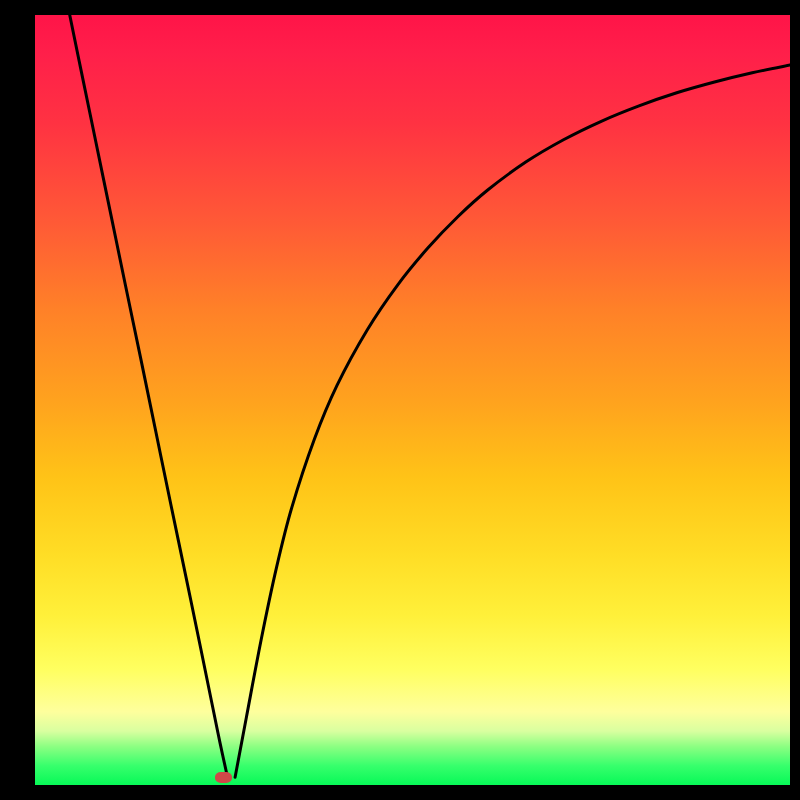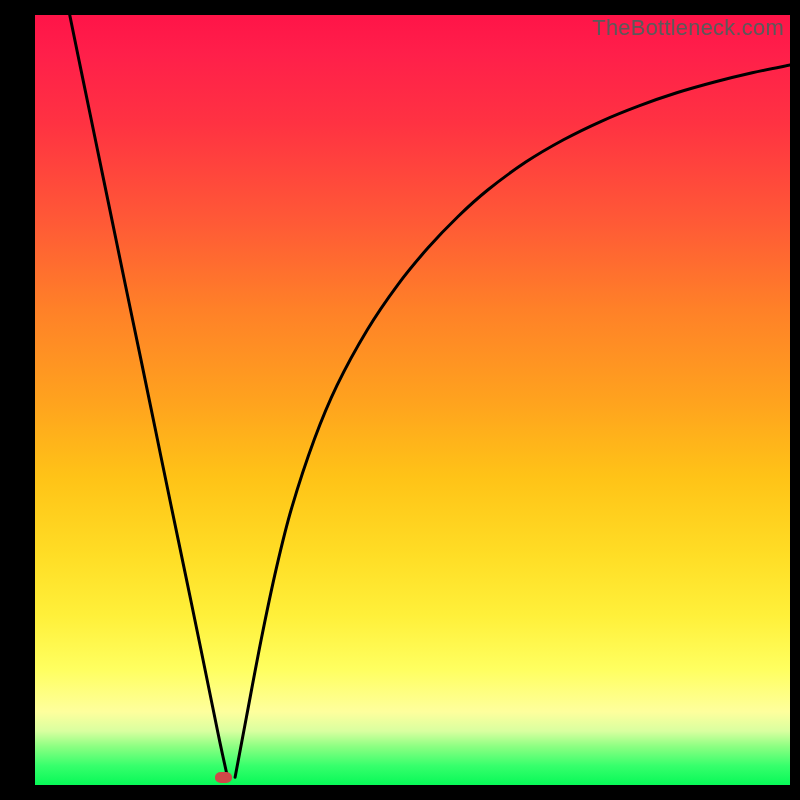--- a/index.html
+++ b/index.html
@@ -68,20 +68,19 @@
     background: #cf4848;
     border-radius: 6px / 5px;
     z-index: 6;
   }
 </style>
 </head>
 <body>
 
 <div class="outer">
   <div class="plot">
-    <div class="watermark">TheBottleneck.com</div>
     <svg class="curve" viewBox="0 0 755 770" preserveAspectRatio="none">
       <path id="curve-left" fill="none" stroke="#000" stroke-width="3" stroke-linecap="round" d="M 34.73 0.00 C 36.49 8.60, 41.02 30.80, 45.30 51.59 C 49.58 72.38, 55.37 100.36, 60.40 124.74 C 65.43 149.12, 70.47 173.51, 75.50 197.89 C 80.53 222.27, 85.57 246.78, 90.60 271.04 C 95.63 295.29, 100.67 319.17, 105.70 343.42 C 110.73 367.68, 115.77 392.19, 120.80 416.57 C 125.83 440.95, 130.87 465.47, 135.90 489.72 C 140.93 513.98, 145.97 537.85, 151.00 562.10 C 156.03 586.36, 161.70 613.82, 166.10 635.25 C 170.50 656.68, 174.28 675.29, 177.42 690.69 C 180.57 706.09, 182.46 715.72, 184.97 727.65 C 187.49 739.58, 191.27 756.52, 192.53 762.30"></path>
       <path id="curve-right" fill="none" stroke="#000" stroke-width="3" stroke-linecap="round" d="M 200.08 762.30 C 201.96 752.29, 207.00 725.47, 211.40 702.24 C 215.80 679.01, 221.47 647.96, 226.50 622.93 C 231.53 597.91, 236.57 573.78, 241.60 552.09 C 246.63 530.40, 250.41 514.10, 256.70 492.80 C 262.99 471.50, 271.80 444.67, 279.35 424.27 C 286.90 403.87, 293.19 388.59, 302.00 370.37 C 310.81 352.15, 322.13 331.61, 332.20 314.93 C 342.27 298.25, 352.33 283.87, 362.40 270.27 C 372.47 256.67, 382.53 244.73, 392.60 233.31 C 402.67 221.89, 412.73 211.49, 422.80 201.74 C 432.87 191.99, 441.68 183.90, 453.00 174.79 C 464.32 165.68, 478.17 155.41, 490.75 147.07 C 503.33 138.73, 515.92 131.54, 528.50 124.74 C 541.08 117.94, 553.67 111.91, 566.25 106.26 C 578.83 100.61, 591.42 95.61, 604.00 90.86 C 616.58 86.11, 629.17 81.75, 641.75 77.77 C 654.33 73.79, 666.92 70.33, 679.50 66.99 C 692.08 63.65, 704.67 60.57, 717.25 57.75 C 729.83 54.93, 748.71 51.33, 755.00 50.05"></path>
     </svg>
     <div class="marker" id="min-marker" style="left: 180.25px; top: 756.8px;"></div>
   </div>
 </div>
 
 </body></html>

